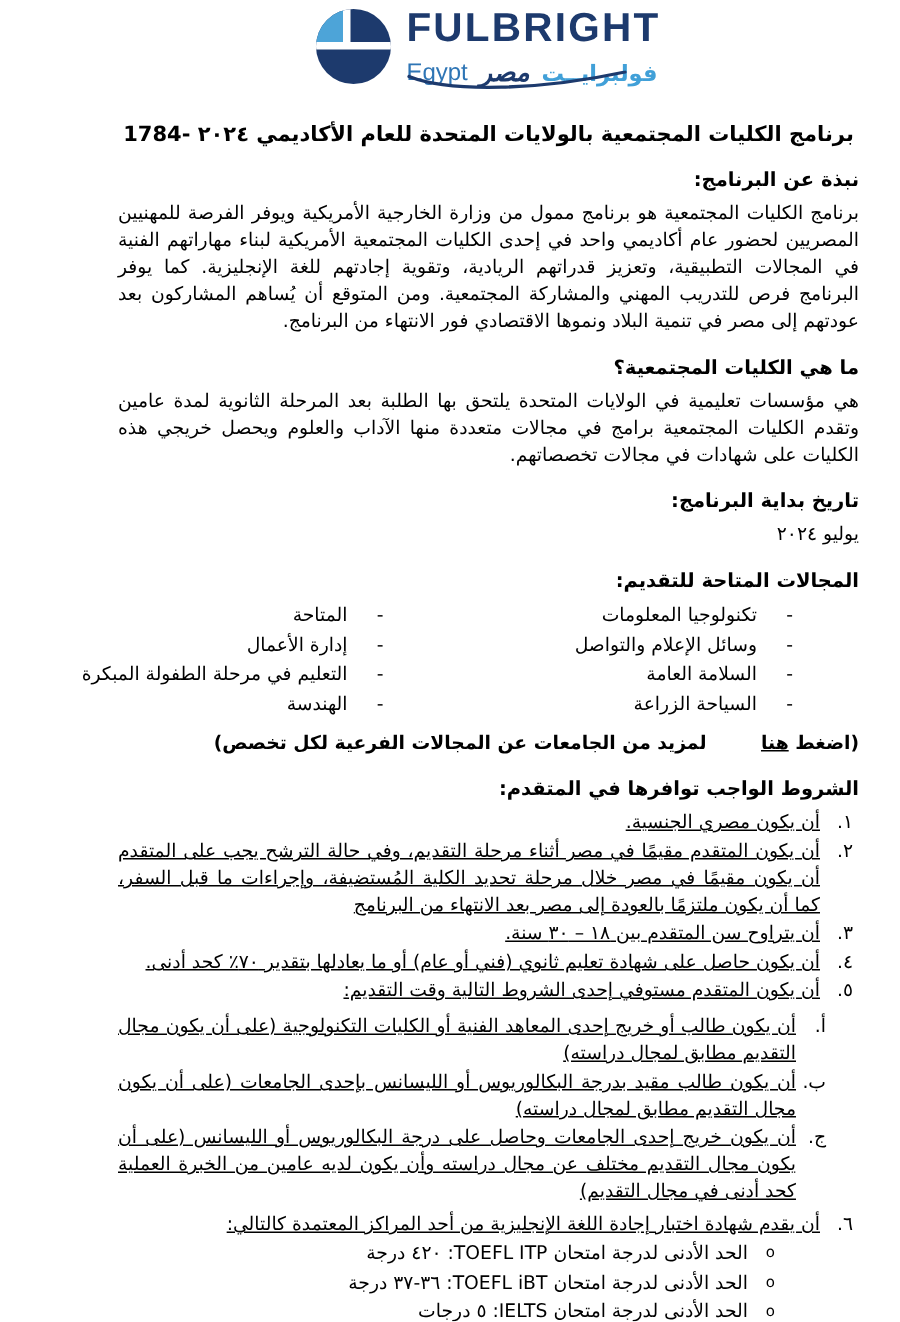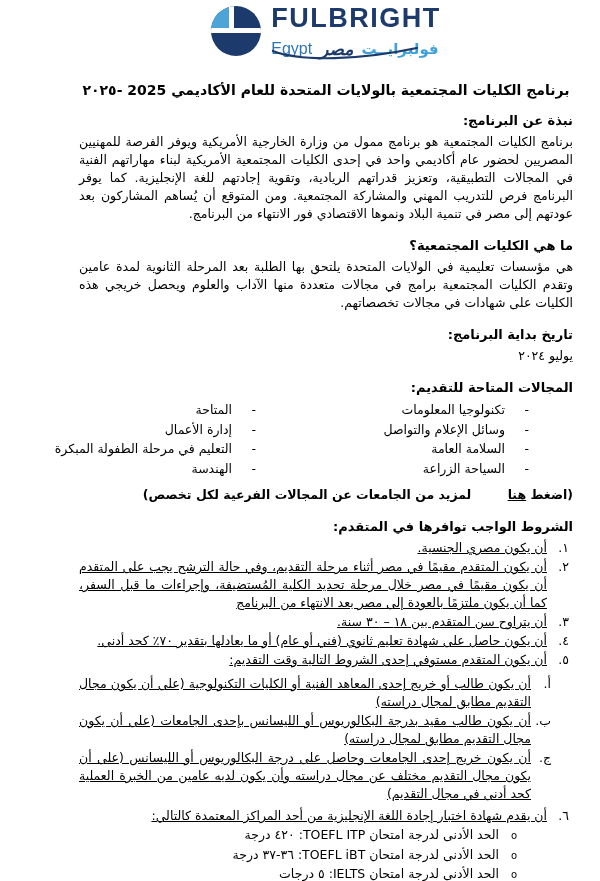--- a/index.html
+++ b/index.html
@@ -86,21 +86,21 @@
             <path d="M2,4 C30,15 90,13 146,1" stroke="#1d3a6d" stroke-width="2.2" fill="none" stroke-linecap="round"></path>
           </svg>
           <span class="egypt">Egypt</span>
           <span class="misr-script">مصر</span>
           <span class="brand-ar">فولبرايــت</span>
         </div>
       </div>
     </div>
   </div>
 
-  <div class="doc-title">برنامج الكليات المجتمعية بالولايات المتحدة للعام الأكاديمي 2025 -٢٠٢٥</div>
+  <div class="doc-title">برنامج الكليات المجتمعية بالولايات المتحدة للعام الأكاديمي ٢٠٢٤ -1784</div>
 
   <div class="h2">نبذة عن البرنامج:</div>
   <p class="doc-p">برنامج الكليات المجتمعية هو برنامج ممول من وزارة الخارجية الأمريكية ويوفر الفرصة للمهنيين المصريين لحضور عام أكاديمي واحد في إحدى الكليات المجتمعية الأمريكية لبناء مهاراتهم الفنية في المجالات التطبيقية، وتعزيز قدراتهم الريادية، وتقوية إجادتهم للغة الإنجليزية. كما يوفر البرنامج فرص للتدريب المهني والمشاركة المجتمعية. ومن المتوقع أن يُساهم المشاركون بعد عودتهم إلى مصر في تنمية البلاد ونموها الاقتصادي فور الانتهاء من البرنامج.</p>
 
   <div class="h2">ما هي الكليات المجتمعية؟</div>
   <p class="doc-p">هي مؤسسات تعليمية في الولايات المتحدة يلتحق بها الطلبة بعد المرحلة الثانوية لمدة عامين وتقدم الكليات المجتمعية برامج في مجالات متعددة منها الآداب والعلوم ويحصل خريجي هذه الكليات على شهادات في مجالات تخصصاتهم.</p>
 
   <div class="h2">تاريخ بداية البرنامج:</div>
   <p class="plain-p">يوليو ٢٠٢٤</p>
 

